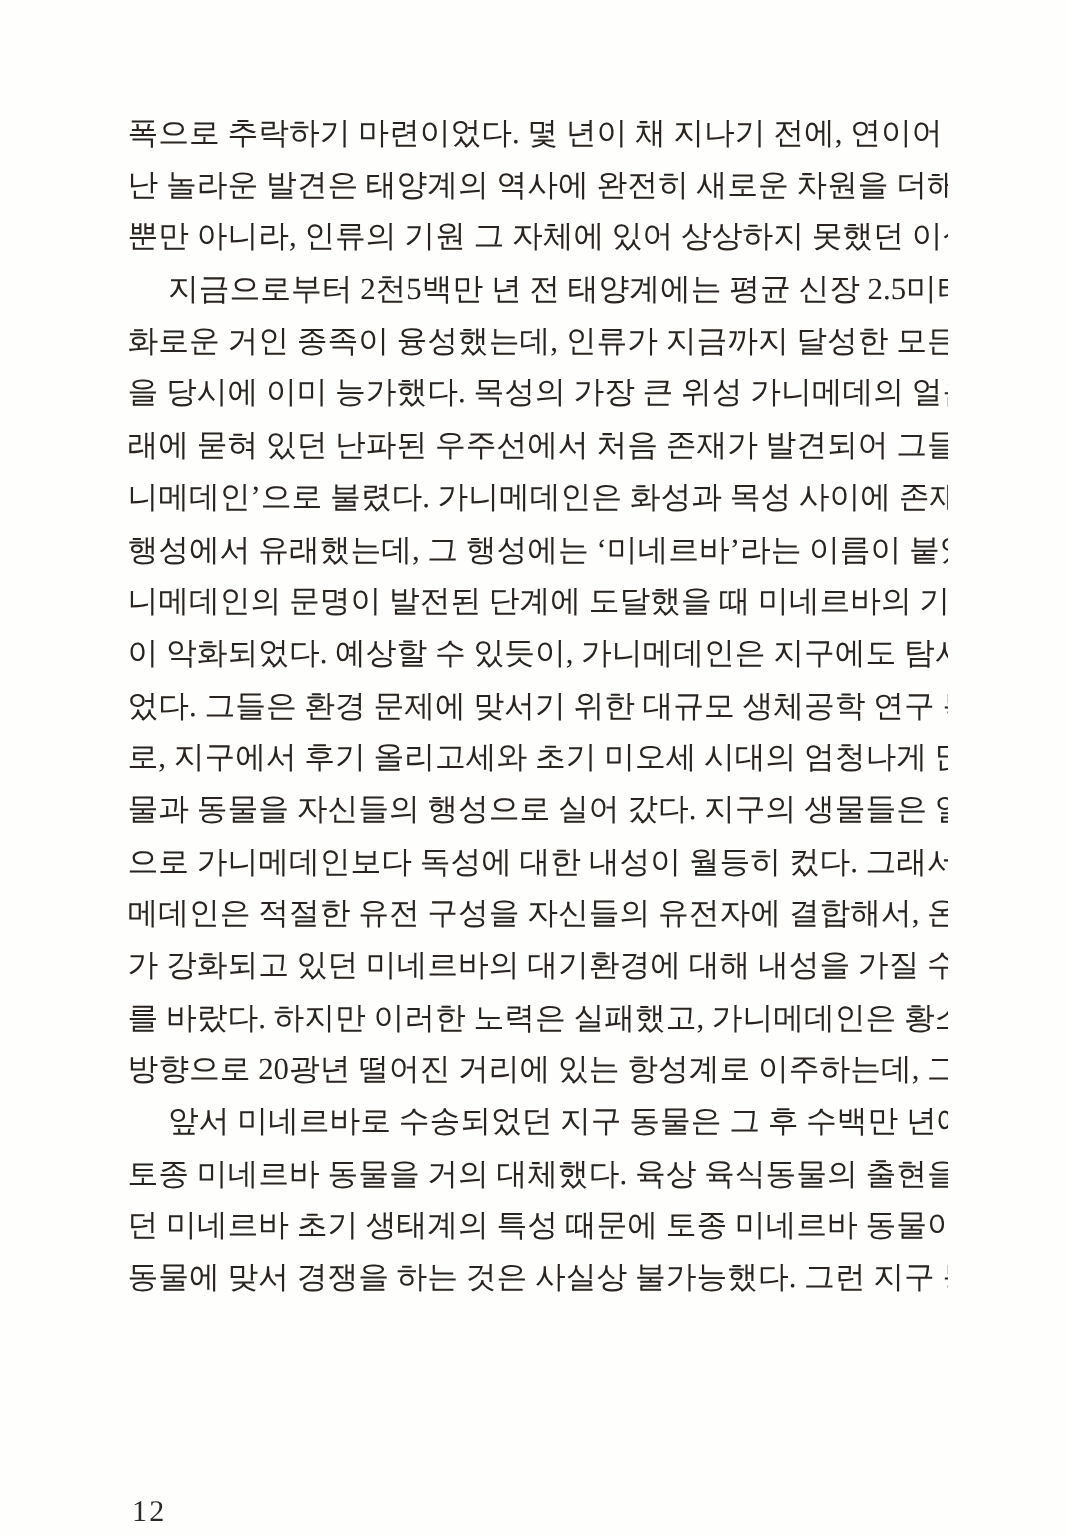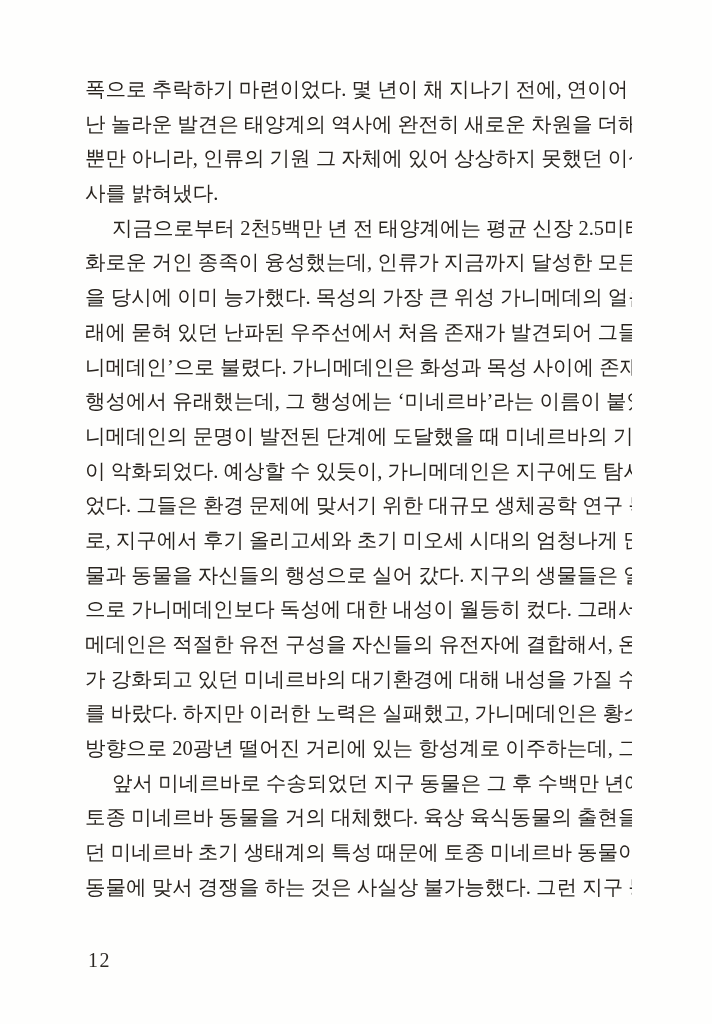--- a/index.html
+++ b/index.html
@@ -43,38 +43,37 @@
     padding-left: 27px;
   }
   .line.no-justify {
     text-align: left;
     text-align-last: left;
     white-space: normal;
   }
   .page-number {
     position: absolute;
     left: 88px;
-    top: 945px;
+    top: 993px;
     font-size: 20px;
     line-height: 30px;
     letter-spacing: 1.5px;
     color: #2c2824;
     font-variant-numeric: oldstyle-nums;
   }
 </style>
 </head>
 <body>
 
 <div class="book-page">
   <div class="text-block" id="body-text">
       <div class="para">
         <div class="line">폭으로 추락하기 마련이었다. 몇 년이 채 지나기 전에, 연이어 일어</div>
         <div class="line">난 놀라운 발견은 태양계의 역사에 완전히 새로운 차원을 더해줬을</div>
         <div class="line">뿐만 아니라, 인류의 기원 그 자체에 있어 상상하지 못했던 이상한 역</div>
-        <div class="line no-justify">사를 밝혀냈다.</div>
       </div>
       <div class="para">
         <div class="line indent">지금으로부터 2천5백만 년 전 태양계에는 평균 신장 2.5미터의 평</div>
         <div class="line">화로운 거인 종족이 융성했는데, 인류가 지금까지 달성한 모든 것들</div>
         <div class="line">을 당시에 이미 능가했다. 목성의 가장 큰 위성 가니메데의 얼음층 아</div>
         <div class="line">래에 묻혀 있던 난파된 우주선에서 처음 존재가 발견되어 그들은 ‘가</div>
         <div class="line">니메데인’으로 불렸다. 가니메데인은 화성과 목성 사이에 존재했던</div>
         <div class="line">행성에서 유래했는데, 그 행성에는 ‘미네르바’라는 이름이 붙었다. 가</div>
         <div class="line">니메데인의 문명이 발전된 단계에 도달했을 때 미네르바의 기후 조건</div>
         <div class="line">이 악화되었다. 예상할 수 있듯이, 가니메데인은 지구에도 탐사를 왔</div>

